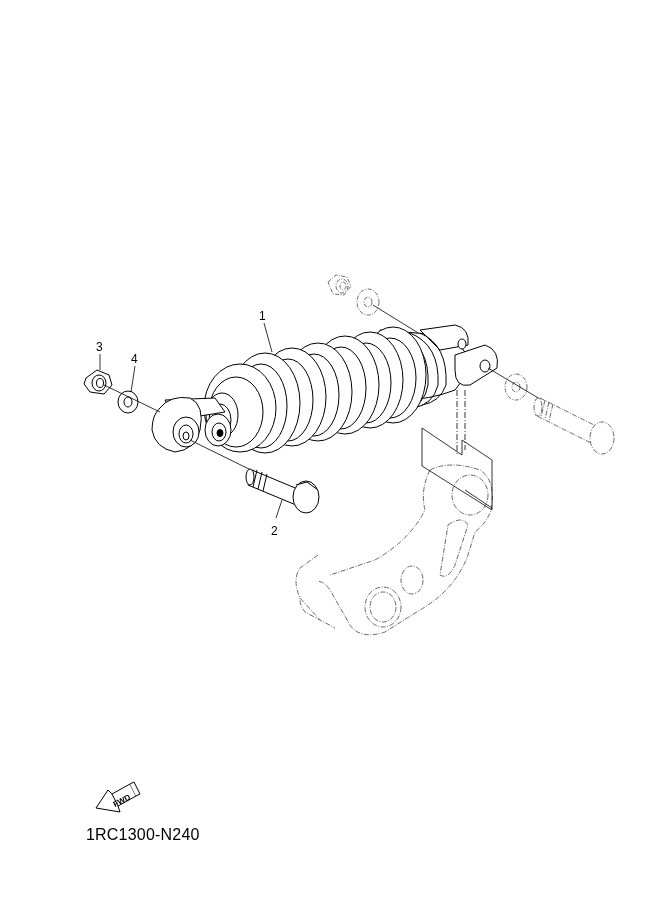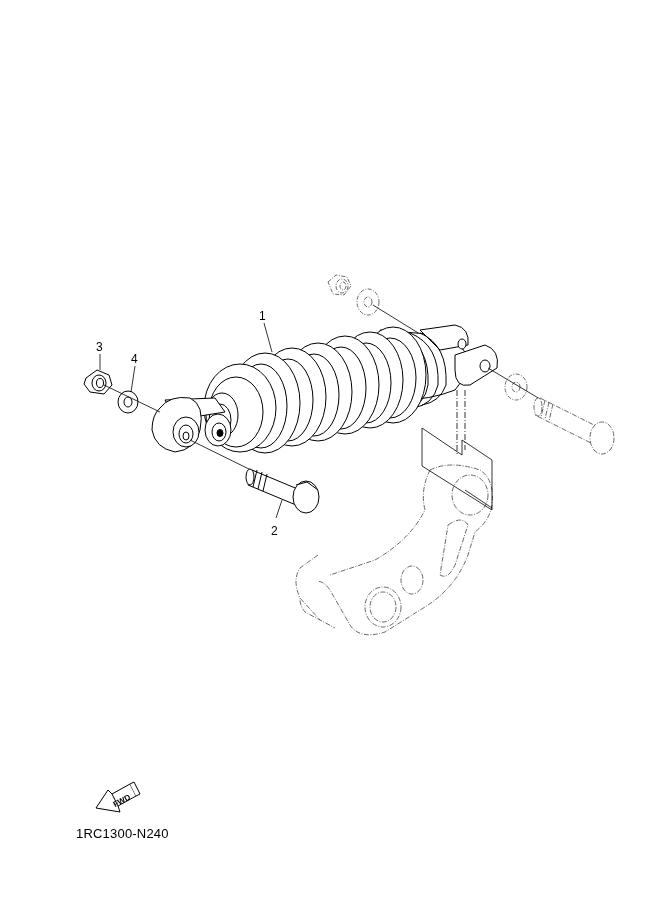--- a/index.html
+++ b/index.html
@@ -1,20 +1,20 @@
 <!DOCTYPE html>
 <html><head>
 <meta charset="utf-8">
 <style>
   html, body { margin:0; padding:0; background:#ffffff; }
   body { width:661px; height:913px; position:relative; overflow:hidden;
          font-family:"Liberation Sans", sans-serif; }
   #diagram { position:absolute; left:0; top:0; width:661px; height:913px; }
   .callout { position:absolute; font-size:12px; color:#000; line-height:1; }
-  #code { position:absolute; left:76px; top:826px; font-size:13px; color:#000; letter-spacing:0.2px; }
+  #code { position:absolute; left:86px; top:826px; font-size:16px; color:#000; letter-spacing:0.2px; }
 </style>
 </head>
 <body>
 
 <svg id="diagram" viewBox="0 0 661 913" xmlns="http://www.w3.org/2000/svg">
   <g fill="#fff" stroke="#000" stroke-width="1">
 
     <g stroke="#444" stroke-dasharray="4,1.5,1,1.5" stroke-width="0.8">
       <path d="M328 282 L336 275 L347 277 L351 286 L344 295 L333 294 Z"></path>
       <ellipse cx="342" cy="286" rx="6" ry="7"></ellipse>

